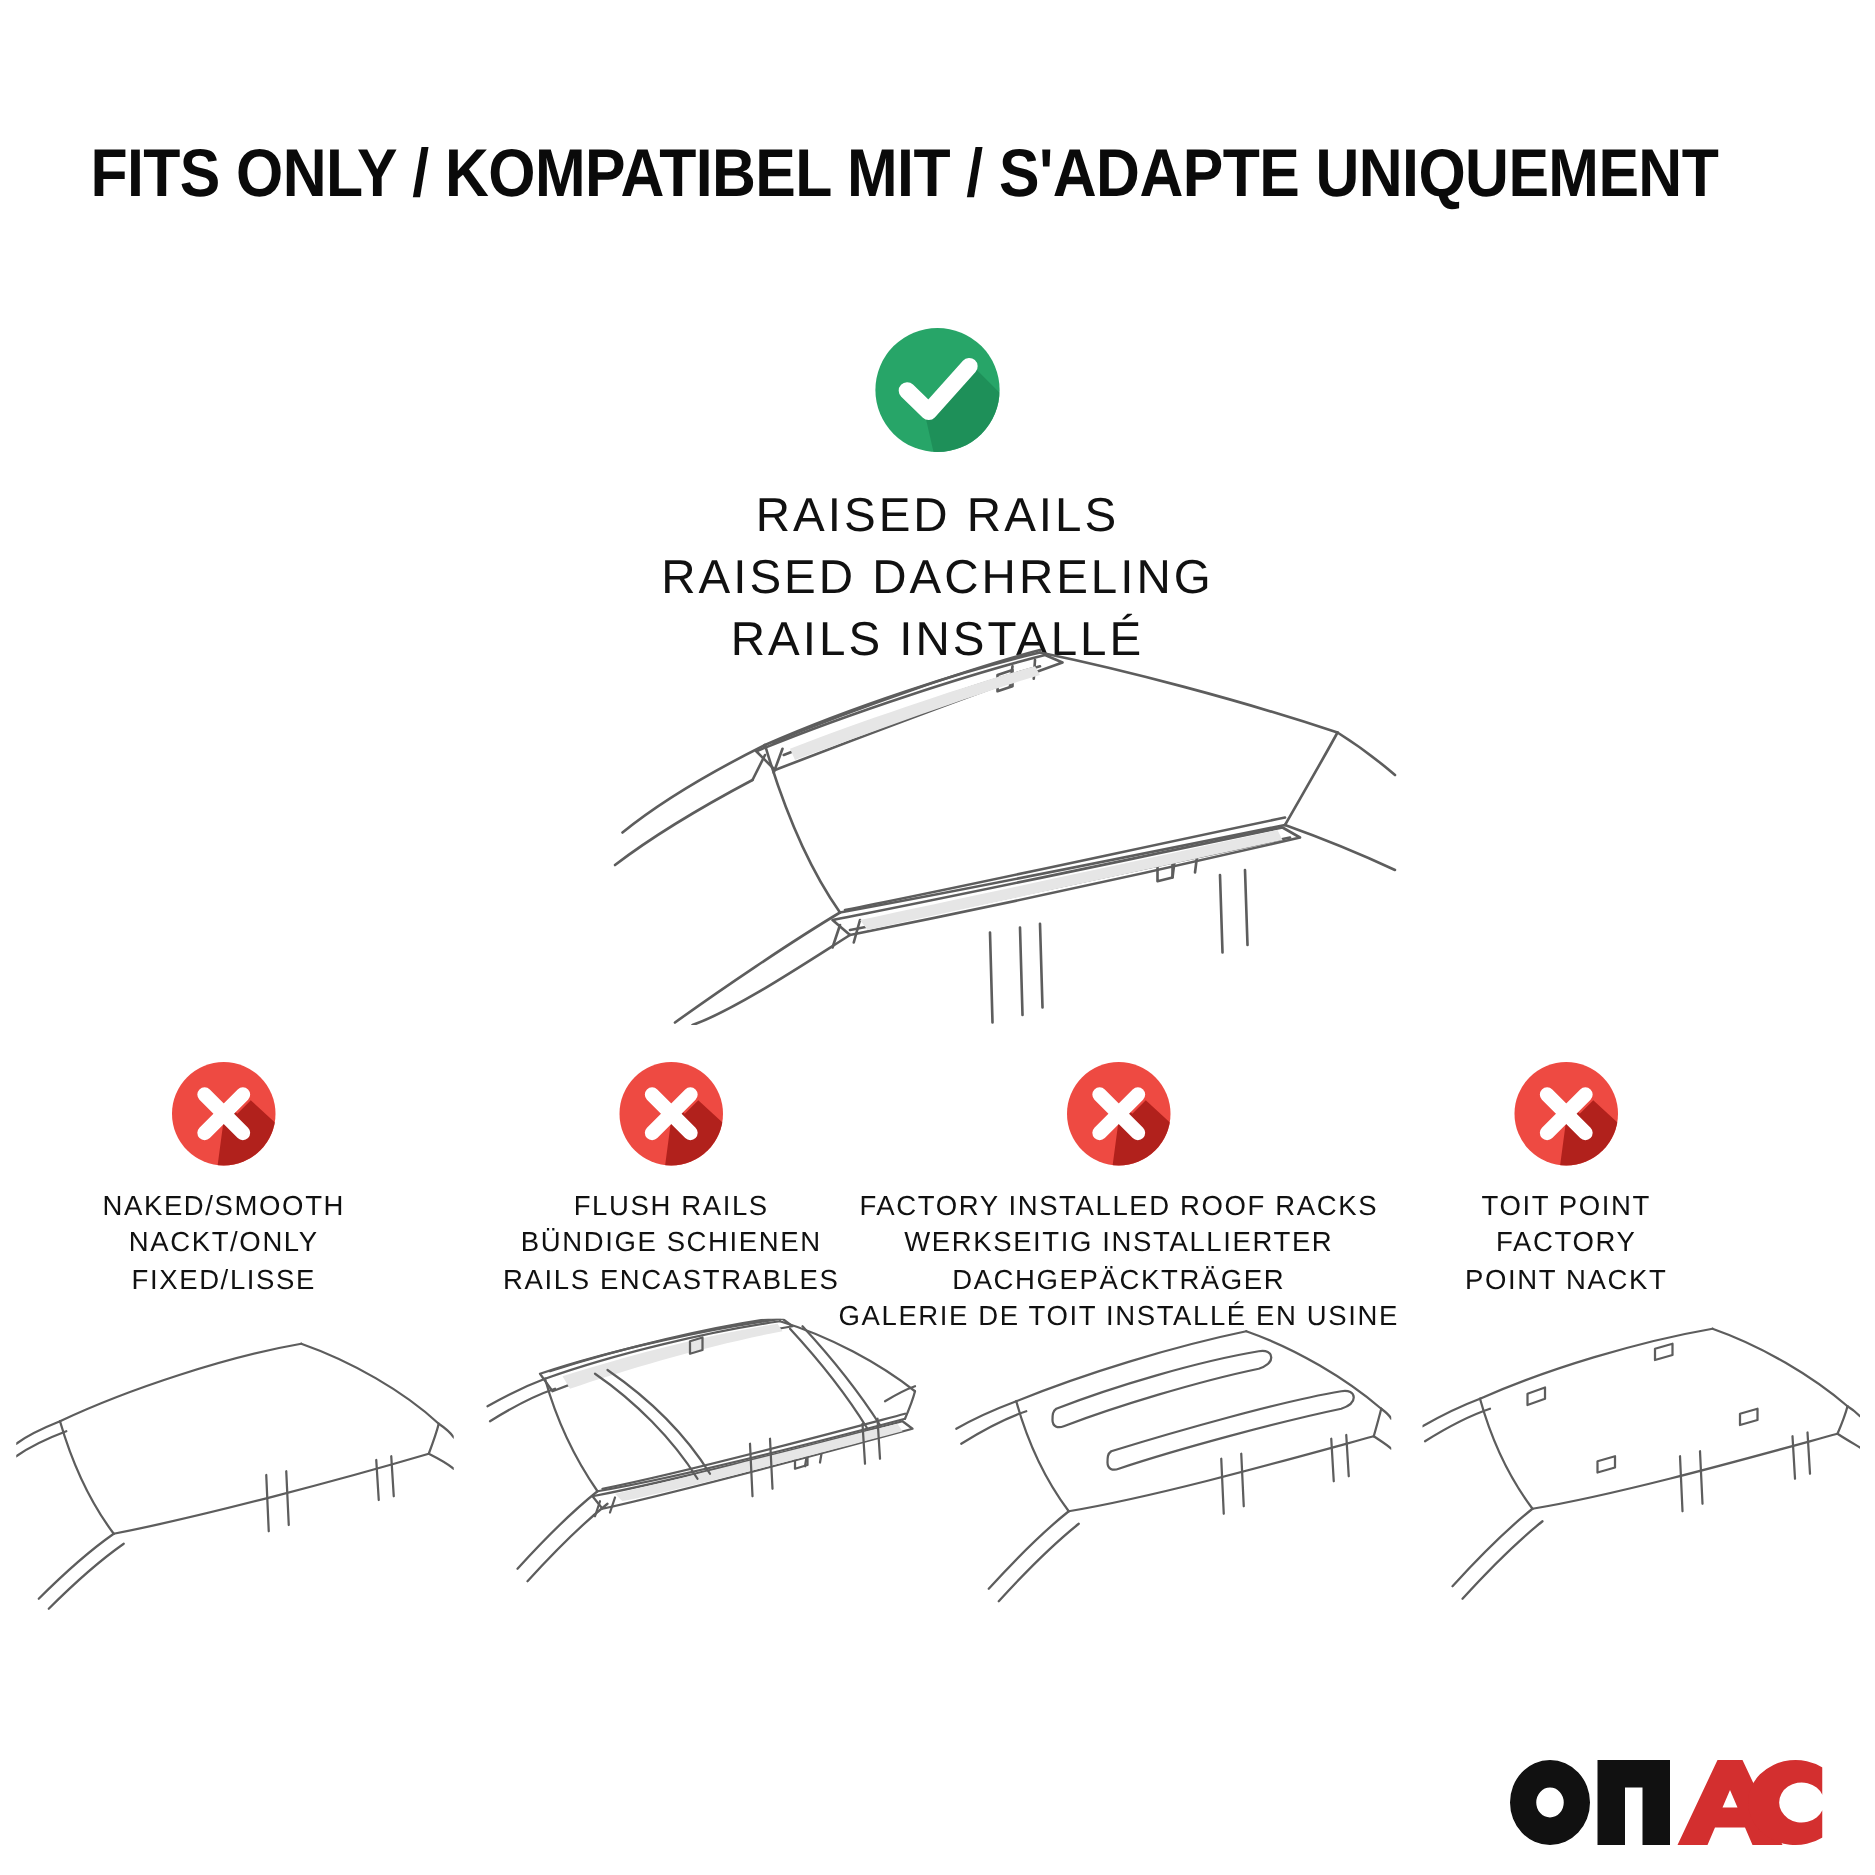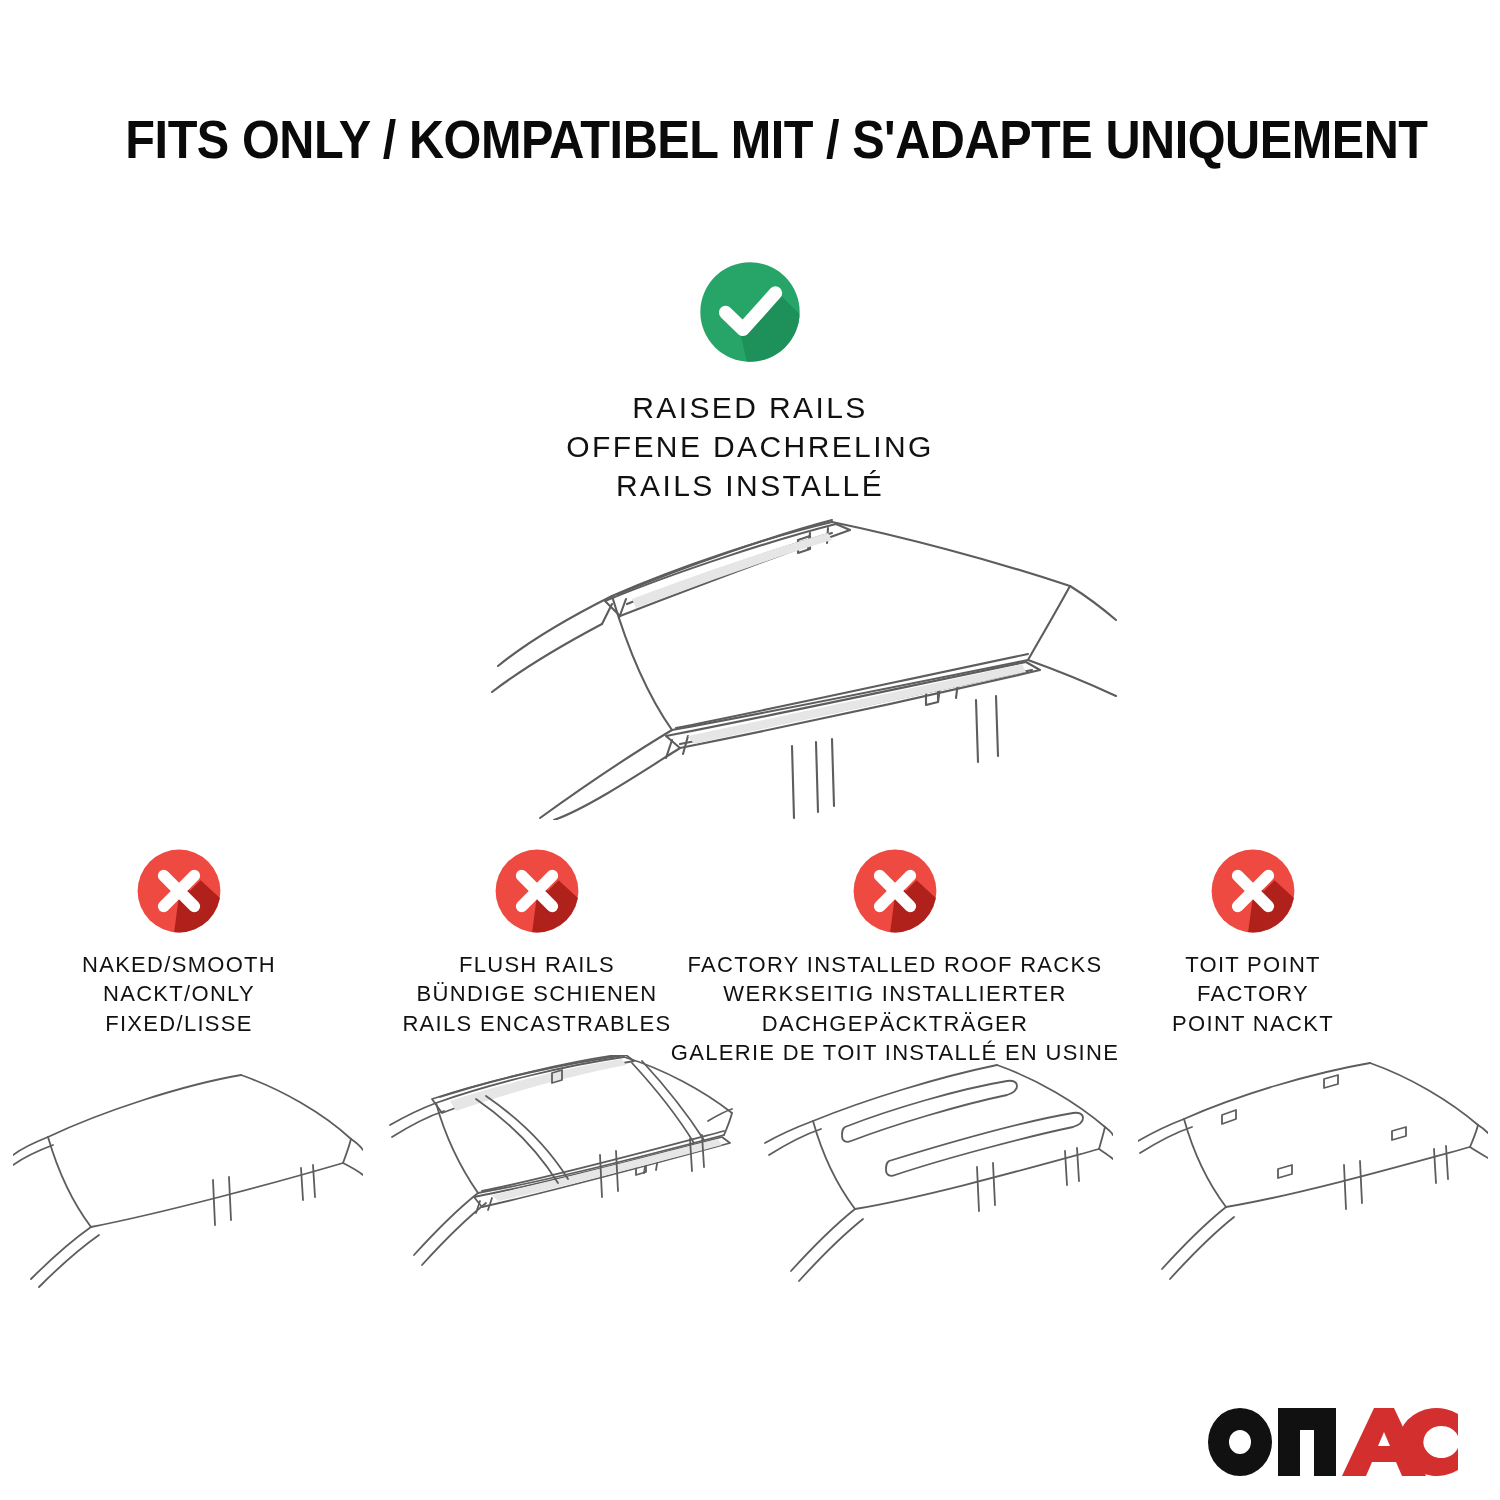--- a/index.html
+++ b/index.html
@@ -15,21 +15,21 @@
     font-family: "Liberation Sans", sans-serif;
     -webkit-font-smoothing: antialiased;
   }
 
   
   #title-bar {
     position: absolute;
     left: 0;
     top: 108px;
     width: 1500px;
-    text-align: right;
+    text-align: left;
   }
   #page-title {
     display: inline-block;
     font-family: "Liberation Sans", sans-serif;
     font-weight: 700;
     font-size: 54px;
     letter-spacing: -0.5px;
     color: #0a0a0a;
     transform: scaleX(0.90);
     transform-origin: center center;
@@ -47,21 +47,21 @@
   .status-icon {
     width: 108px;
     height: 108px;
     display: inline-block;
     position: relative;
   }
   .status-icon svg { display:block; width:100%; height:100%; }
 
   .label-block {
     margin-top: 18px;
-    font-size: 30px;
+    font-size: 38px;
     line-height: 1.30;
     letter-spacing: 2.4px;
     color: #111111;
     font-weight: 400;
   }
   .label-block .line { display: block; white-space: nowrap; }
 
   #main-illustration {
     position: absolute;
     left: 380px;
@@ -143,21 +143,21 @@
       <circle cx="50" cy="50" r="46" fill="#27a568"></circle>
       <g clip-path="url(#clipGreen)">
         <path d="M37 52 L46 62 L74 30 L96 52 L96 100 L48 100 Z" fill="#1d8c57" opacity="0.85"></path>
       </g>
       <path d="M27.5 50.5 L43.5 66 L73.5 32.5" fill="none" stroke="#ffffff" stroke-width="12.5" stroke-linecap="round" stroke-linejoin="round"></path>
     </svg>
   </div>
 
   <div class="label-block">
     <span class="line">RAISED RAILS</span>
-    <span class="line">OFFENE DACHRELING</span>
+    <span class="line">RAISED DACHRELING</span>
     <span class="line">RAILS INSTALLÉ</span>
   </div>
 </div>
 
 <div id="main-illustration">
   <svg viewBox="0 0 740 320" xmlns="http://www.w3.org/2000/svg">
     <g fill="none" stroke="#5d5d5d" stroke-width="2.1" stroke-linecap="round" stroke-linejoin="round">
 
       <path d="M232 96 C300 66 392 36 452 22"></path>
       <path d="M452 22 C520 36 612 60 690 86"></path>

